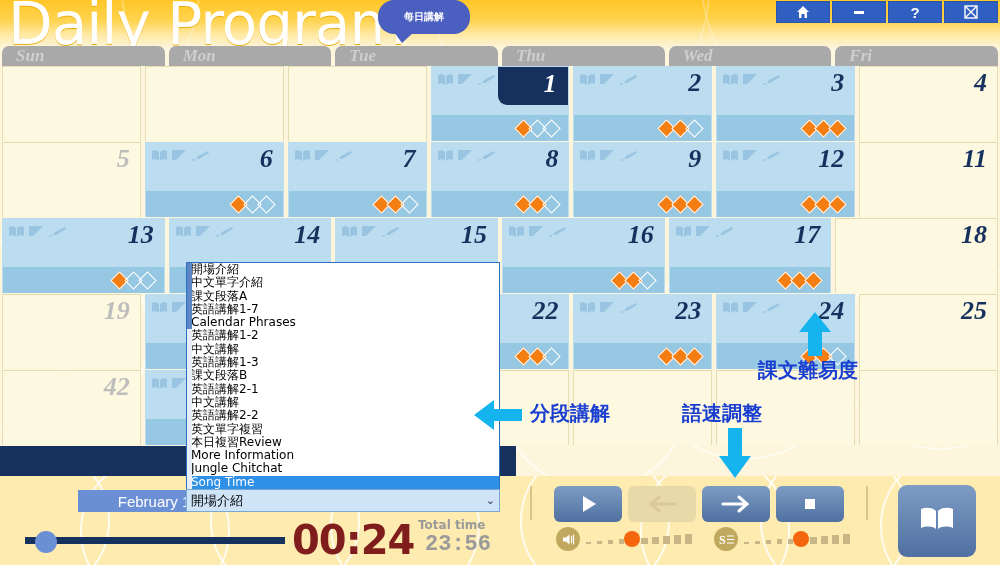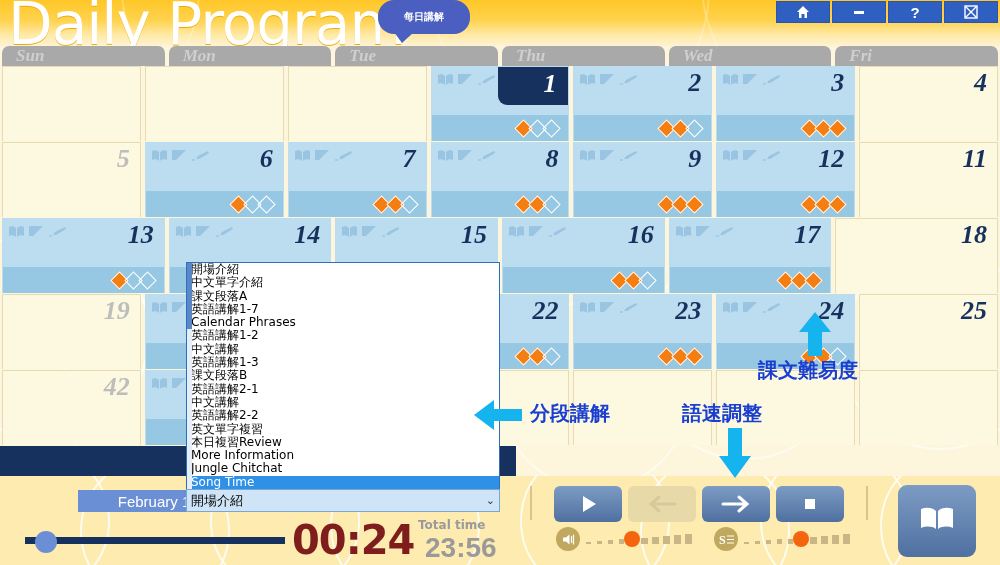--- a/index.html
+++ b/index.html
@@ -152,22 +152,22 @@
 
   .curtime {
     position:absolute; left:292px; top:517px; font-size:40px; font-weight:bold;
     color:#7f1d1d; font-family:"DejaVu Sans", sans-serif; letter-spacing:-1px; z-index:20;
   }
   .tt-label {
     position:absolute; left:418px; top:518px; font-size:12px; font-weight:bold;
     color:#9a9a9a; font-family:"DejaVu Sans", sans-serif; z-index:20;
   }
   .tt-val {
-    position:absolute; left:425px; top:532px; font-size:28px; font-weight:bold;
-    color:#9a9a9a; font-family:Liberation Sans, sans-serif; z-index:20;text-align:right;
+    position:absolute; left:425px; top:532px; font-size:22px; font-weight:bold;
+    color:#9a9a9a; font-family:Liberation Mono, monospace; z-index:20;text-align:right;
   }
 
   .divider { position:absolute; width:2px; height:34px; background:#d8c58c; top:486px; z-index:20; }
 
   .ctrl {
     position:absolute; top:486px; width:68px; height:36px; border-radius:6px;
     background:linear-gradient(180deg,#7d9cc4 0%,#4f70a0 100%);
     display:flex; align-items:center; justify-content:center; z-index:20;
     cursor:pointer;
   }

